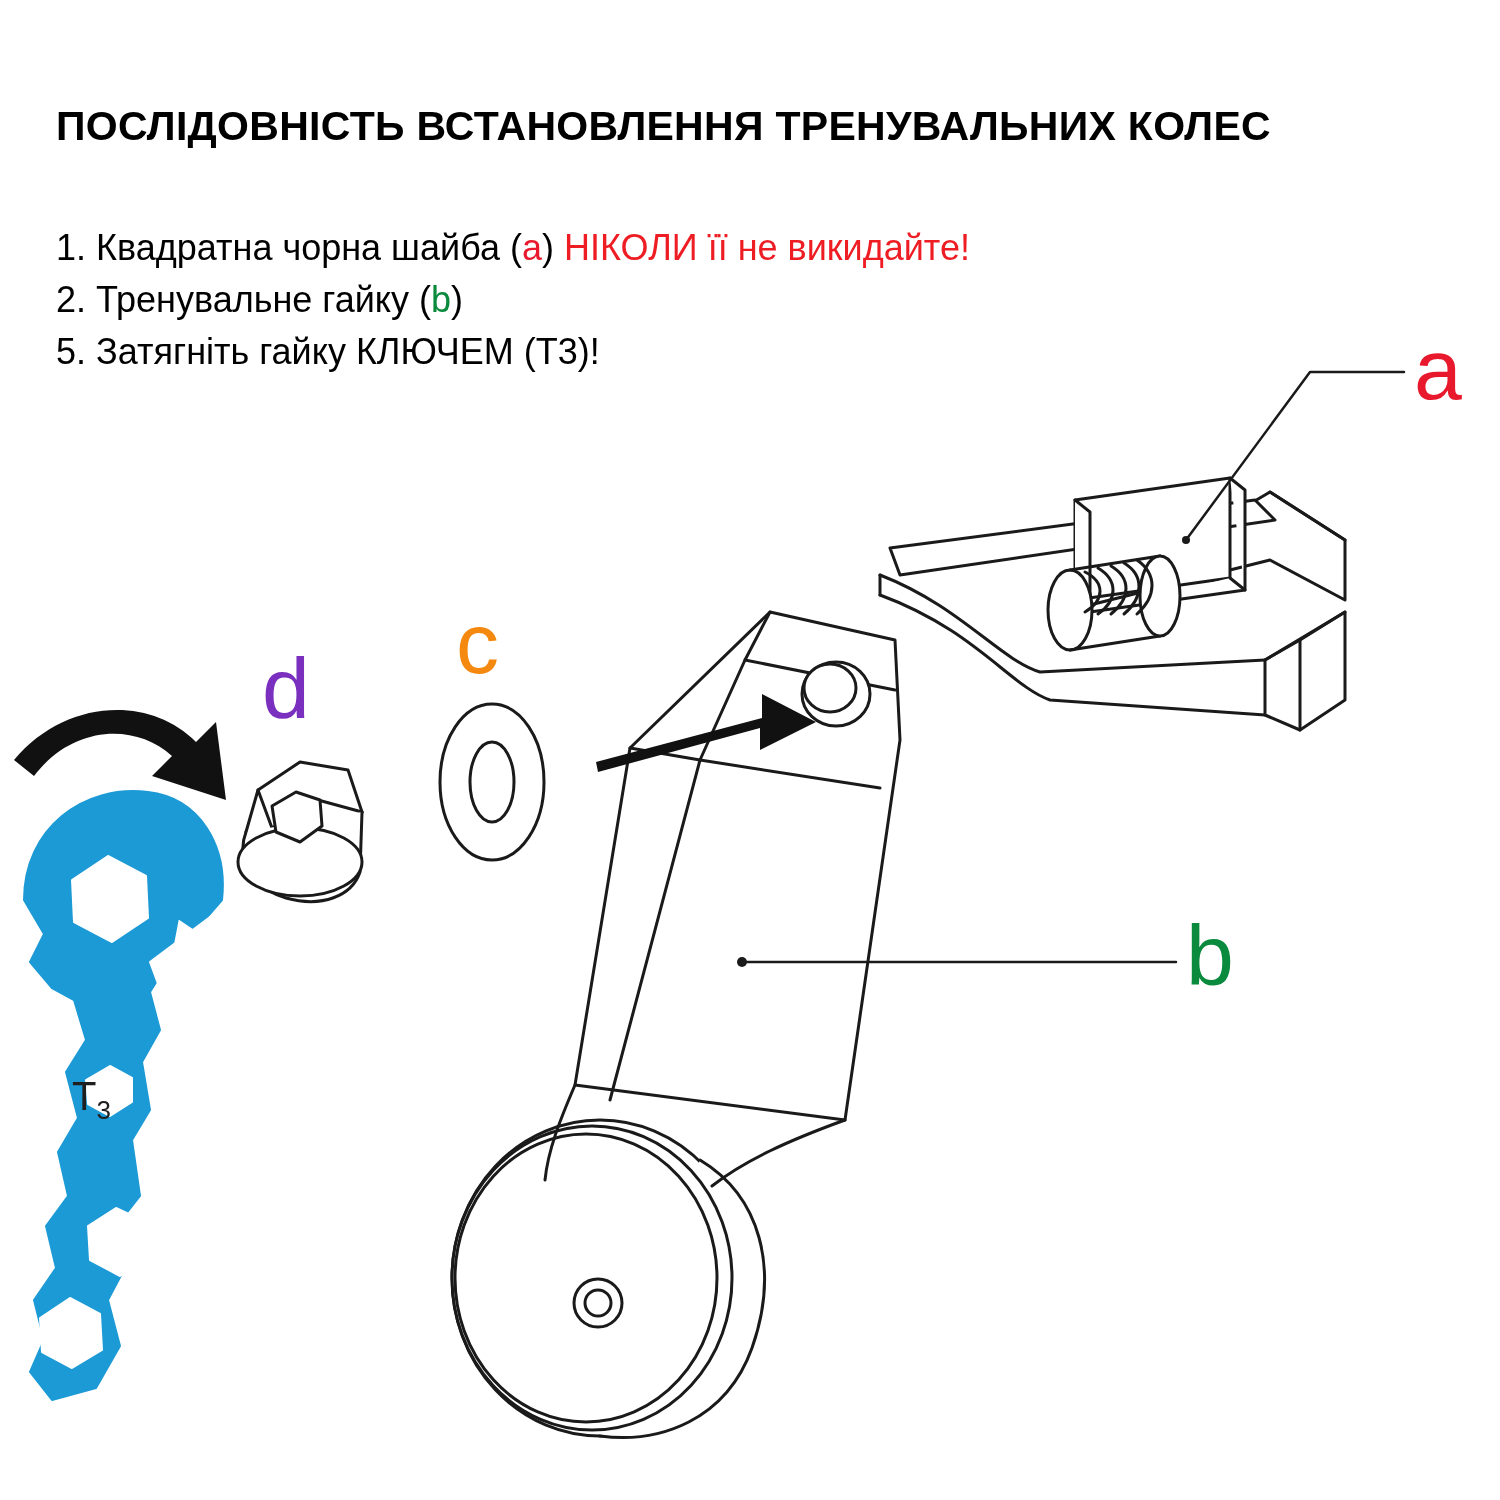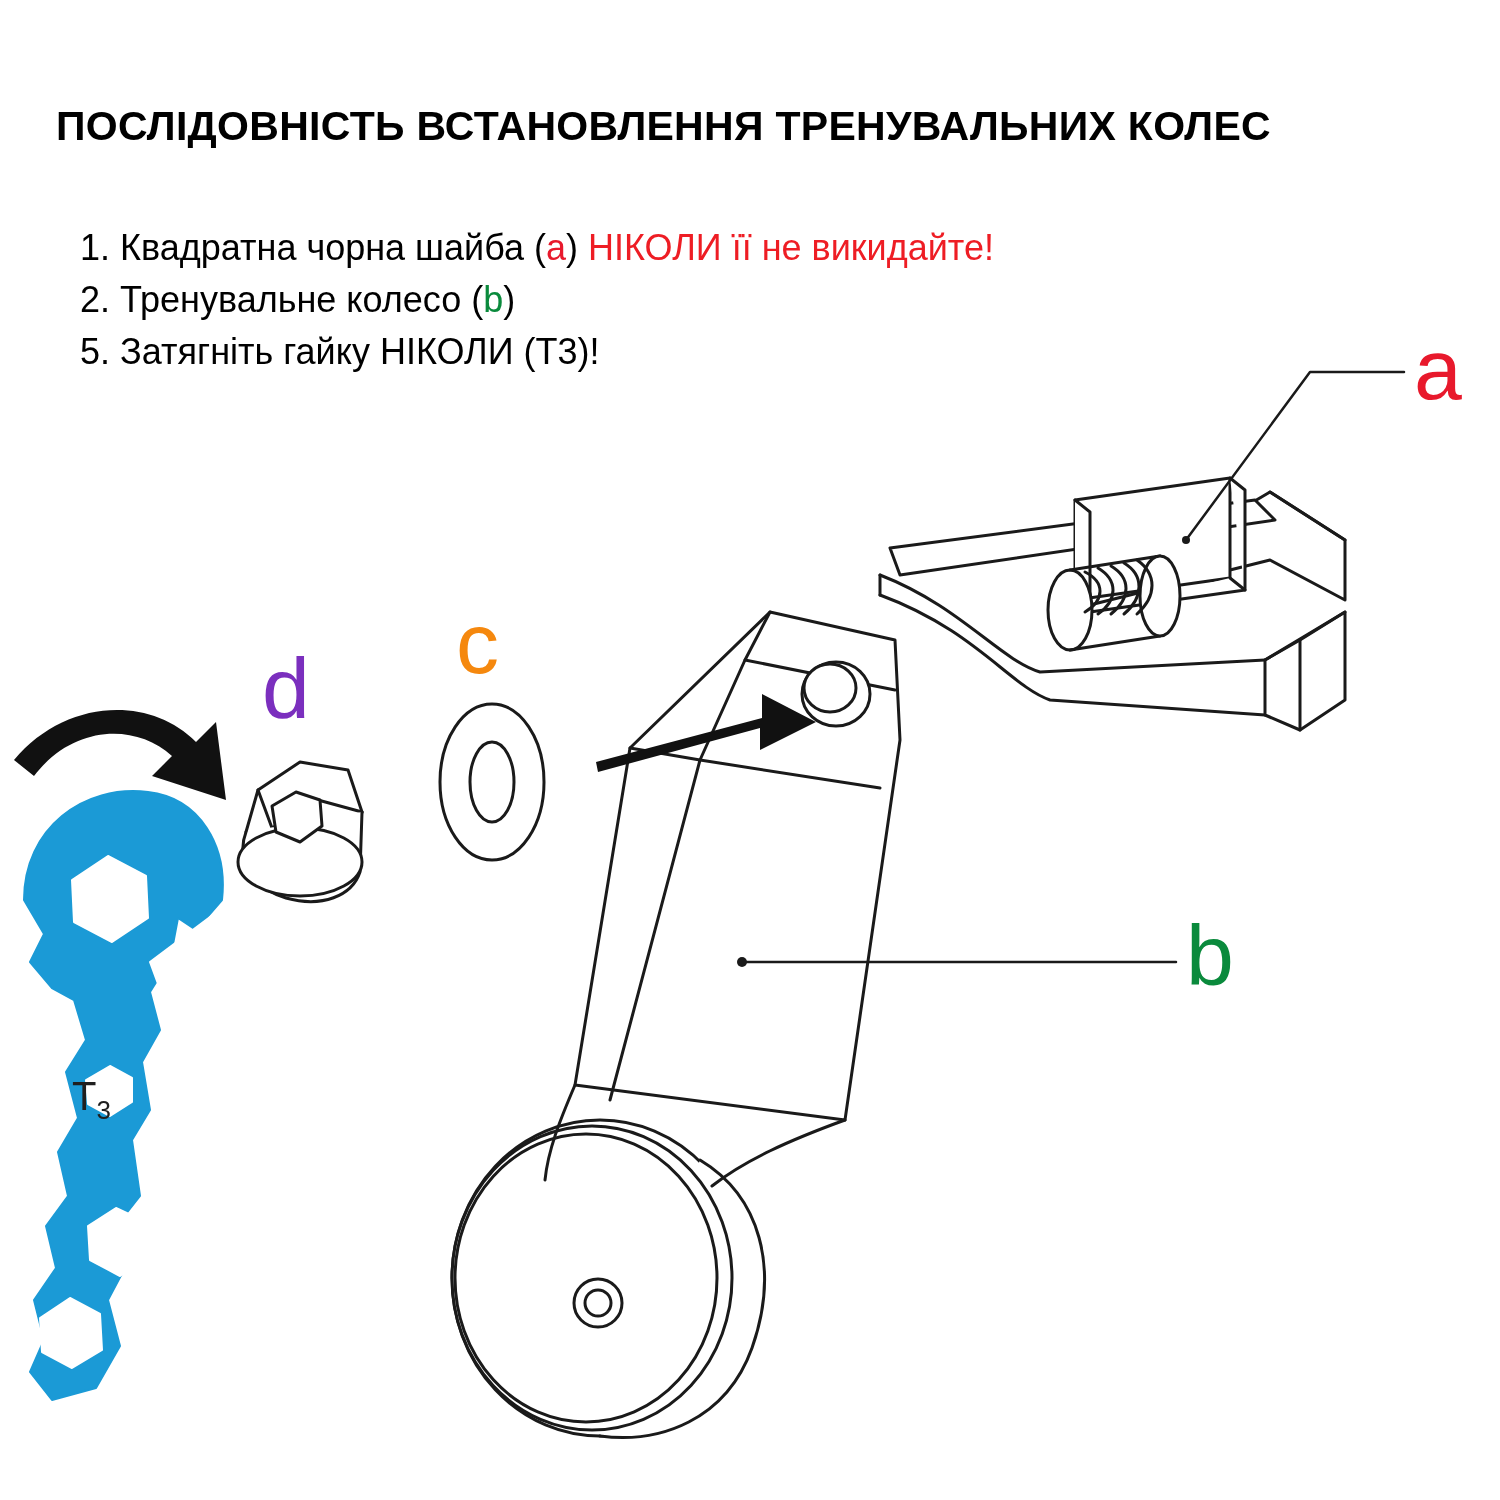--- a/index.html
+++ b/index.html
@@ -33,21 +33,20 @@
     line-height: 1.1;
     white-space: nowrap;
   }
   #steps {
     position: absolute;
     left: 56px;
     top: 222px;
     width: 1300px;
     font-size: 36px;
     line-height: 52px;
-    margin-left: 24px;
   }
   .step {
     white-space: nowrap;
   }
   .tag-a { color: #e8192c; }
   .tag-b { color: #0a8a3c; }
   .tag-c { color: #f5880e; }
   .tag-d { color: #7b2fbe; }
   .warn  { color: #ee1d24; }
 
@@ -93,25 +92,25 @@
   <div id="title">ПОСЛІДОВНІСТЬ ВСТАНОВЛЕННЯ ТРЕНУВАЛЬНИХ КОЛЕС</div>
 
   <div id="steps">
     <div class="step">
       <span>1.</span>
       <span>Квадратна чорна шайба (</span><span class="tag-a">a</span><span>)</span>
       <span class="warn">НІКОЛИ її не викидайте!</span>
     </div>
     <div class="step">
       <span>2.</span>
-      <span>Тренувальне колесо (</span><span class="tag-b">b</span><span>)</span>
+      <span>Тренувальне гайку (</span><span class="tag-b">b</span><span>)</span>
     </div>
     <div class="step">
       <span>5.</span>
-      <span>Затягніть гайку НІКОЛИ (T3)!</span>
+      <span>Затягніть гайку КЛЮЧЕМ (T3)!</span>
     </div>
   </div>
 
   <svg class="layer" viewBox="0 0 1500 1500" xmlns="http://www.w3.org/2000/svg">
     <g fill="none" stroke="#1a1a1a" stroke-width="3" stroke-linejoin="round" stroke-linecap="round">
 
       <g>
 
         <path d="M1070 610 L1270 492 L1345 540 L1345 600 L1270 560 Z" fill="#ffffff"></path>
         <path d="M1270 492 L1345 540"></path>

